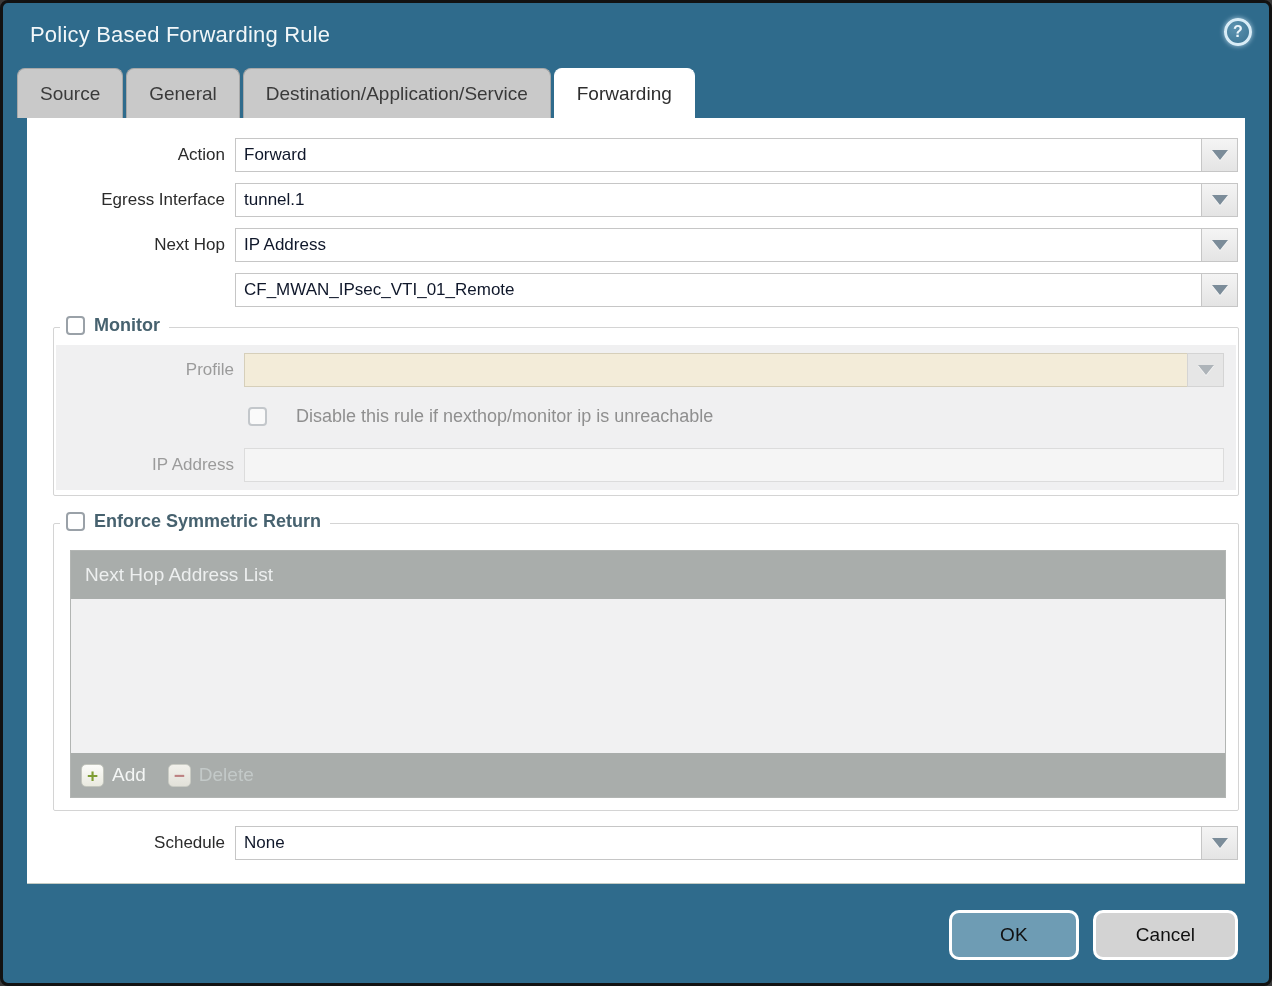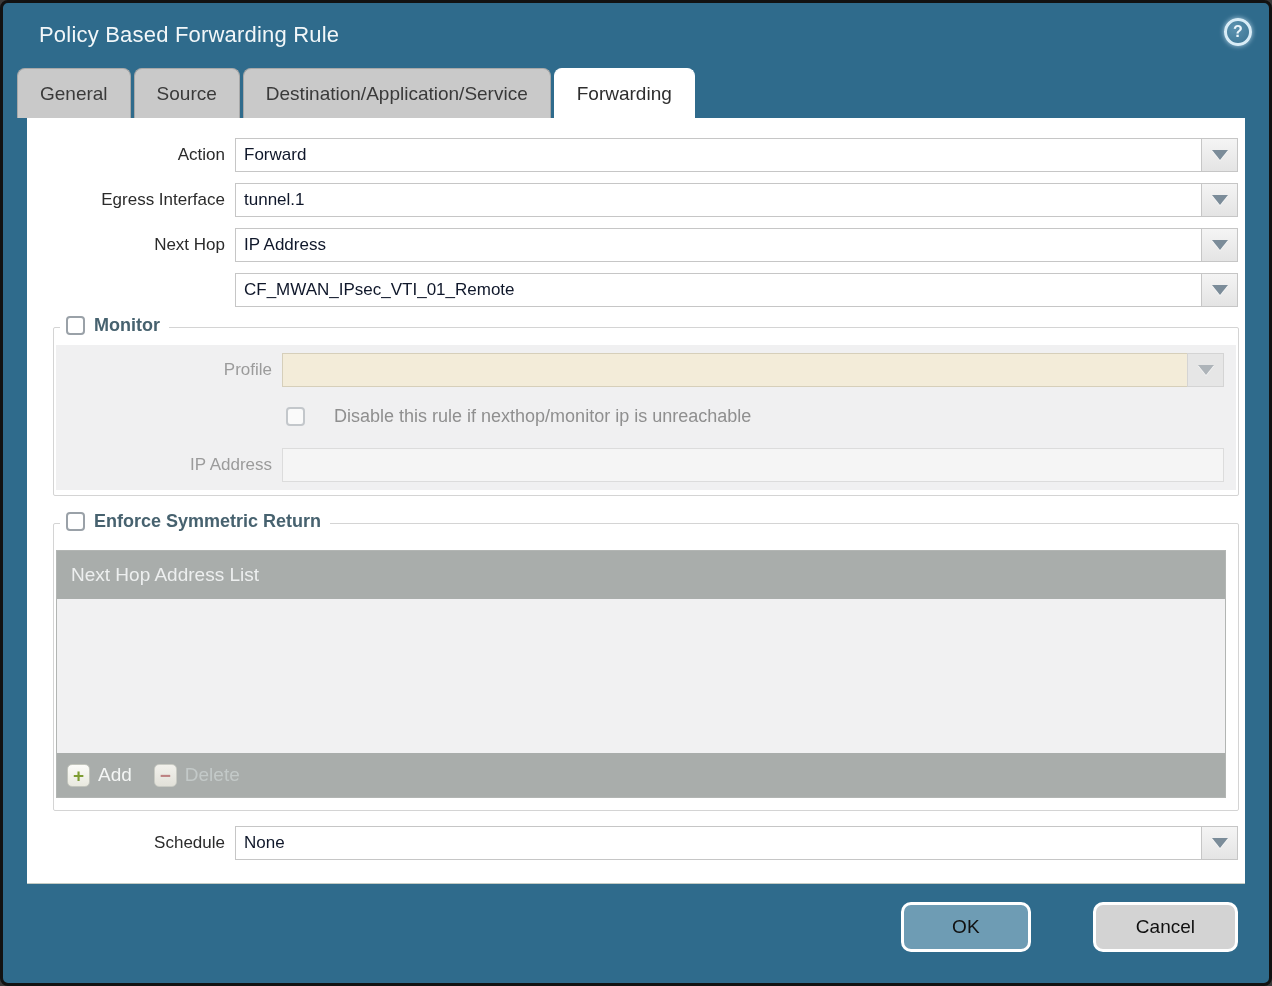--- a/index.html
+++ b/index.html
@@ -35,21 +35,21 @@
     width: 1272px; height: 986px;
     background: var(--teal);
     border: 3px solid var(--frame-border);
     border-radius: 8px;
     overflow: hidden;
     position: relative;
   }
   
   .titlebar { height: 65px; position: relative; }
   .title {
-    position: absolute; left: 36px; top: 19px;
+    position: absolute; left: 27px; top: 19px;
     color: #f2f7f9; font-size: 22px; letter-spacing: .2px;
   }
   .help {
     position: absolute; right: 17px; top: 15px;
     width: 28px; height: 28px; border-radius: 50%;
     border: 3px solid #d9edf7;
     background: radial-gradient(circle at 35% 30%, #5d93b0, #3a7493);
     color: #eef7fc; font-size: 16px; font-weight: bold;
     display: flex; align-items: center; justify-content: center;
     box-shadow: 0 0 5px rgba(220,240,255,.75);
@@ -113,37 +113,37 @@
     display: flex; align-items: center; gap: 9px;
   }
   .legend-text { font-size: 18px; font-weight: bold; color: var(--legend-text); }
   .cb {
     width: 19px; height: 19px; border: 2px solid #9aa1a8;
     border-radius: 4px; background: var(--white);
     display: inline-block; cursor: pointer; flex-shrink: 0;
   }
   .cb.disabled { border-color: #c3c7cb; background: #fafafa; cursor: default; }
   .group.monitor { height: 169px; padding: 17px 2px 0 2px; }
-  .panel { background: var(--panel-bg); height: 145px; padding-top: 8px; padding-left: 38px; }
+  .panel { background: var(--panel-bg); height: 145px; padding-top: 8px; }
   .prow { display: flex; align-items: center; height: 34px; margin: 0 12px 0 0; }
   .prow > label {
     width: 178px; text-align: right; margin-right: 10px;
     font-size: 17px; color: var(--disabled-text); flex-shrink: 0;
   }
   .prow .combo { margin-right: 0; }
   .checkbox-row { margin-top: 16px; margin-left: 192px; height: 27px; gap: 29px; }
   .disable-label { font-size: 18px; color: #8f8f8f; }
   .iprow { margin-top: 18px; }
   .input {
     flex: 1; height: 34px;
     background: var(--disabled-bg);
     border: 1px solid var(--disabled-border);
   }
   
-  .group.symmetric { margin-top: 27px; height: 288px; padding: 26px 12px 0 2px; }
+  .group.symmetric { margin-top: 27px; height: 288px; padding: 26px 12px 0 16px; }
   .nh-table { border: 1px solid #b2b5b3; }
   .thead {
     height: 48px; background: var(--table-gray);
     color: #edefef; font-size: 19px;
     display: flex; align-items: center; padding-left: 14px;
   }
   .tbody { height: 154px; background: var(--table-body); }
   .tfoot {
     height: 44px; background: var(--table-gray);
     display: flex; align-items: center; gap: 22px; padding-left: 10px;
@@ -159,45 +159,45 @@
   .btn-add .mini { color: #7e9d33; }
   .btn-add .lbl { color: #f4f6f5; font-size: 19px; }
   .btn-del { cursor: default; }
   .btn-del .mini { color: #bd8181; background: linear-gradient(#f2f1ec, #e2e1d9); border-color: #c9cbc4; }
   .btn-del .lbl { color: #c3c9c8; font-size: 19px; }
   .schedule-row { margin-top: 15px; }
   
   .footer {
     height: 99px; display: flex; justify-content: flex-end;
     align-items: flex-start; gap: 14px;
-    padding: 18px 31px 0 0;
+    padding: 26px 31px 0 0;
   }
   .btn {
     height: 50px; min-width: 130px;
     border: 3px solid #ffffff; border-radius: 10px;
     font-family: "Liberation Sans", sans-serif;
     font-size: 19px; color: #101010; cursor: pointer;
     padding: 0 40px;
   }
   .btn.ok { background: var(--ok-bg); }
-  .btn.cancel { background: var(--cancel-bg); margin-left: 48px; }
+  .btn.cancel { background: var(--cancel-bg); }
 </style>
 </head>
 <body>
 
 <div class="frame">
 
   <div class="titlebar">
     <span class="title">Policy Based Forwarding Rule</span>
     <div class="help">?</div>
   </div>
 
   <div class="tabs">
+    <div class="tab">Source</div>
     <div class="tab">General</div>
-    <div class="tab">Source</div>
     <div class="tab">Destination/Application/Service</div>
     <div class="tab active">Forwarding</div>
   </div>
 
   <div class="content">
 
     <div class="row">
       <label>Action</label>
       <div class="combo">
         <div class="combo-val">Forward</div>

